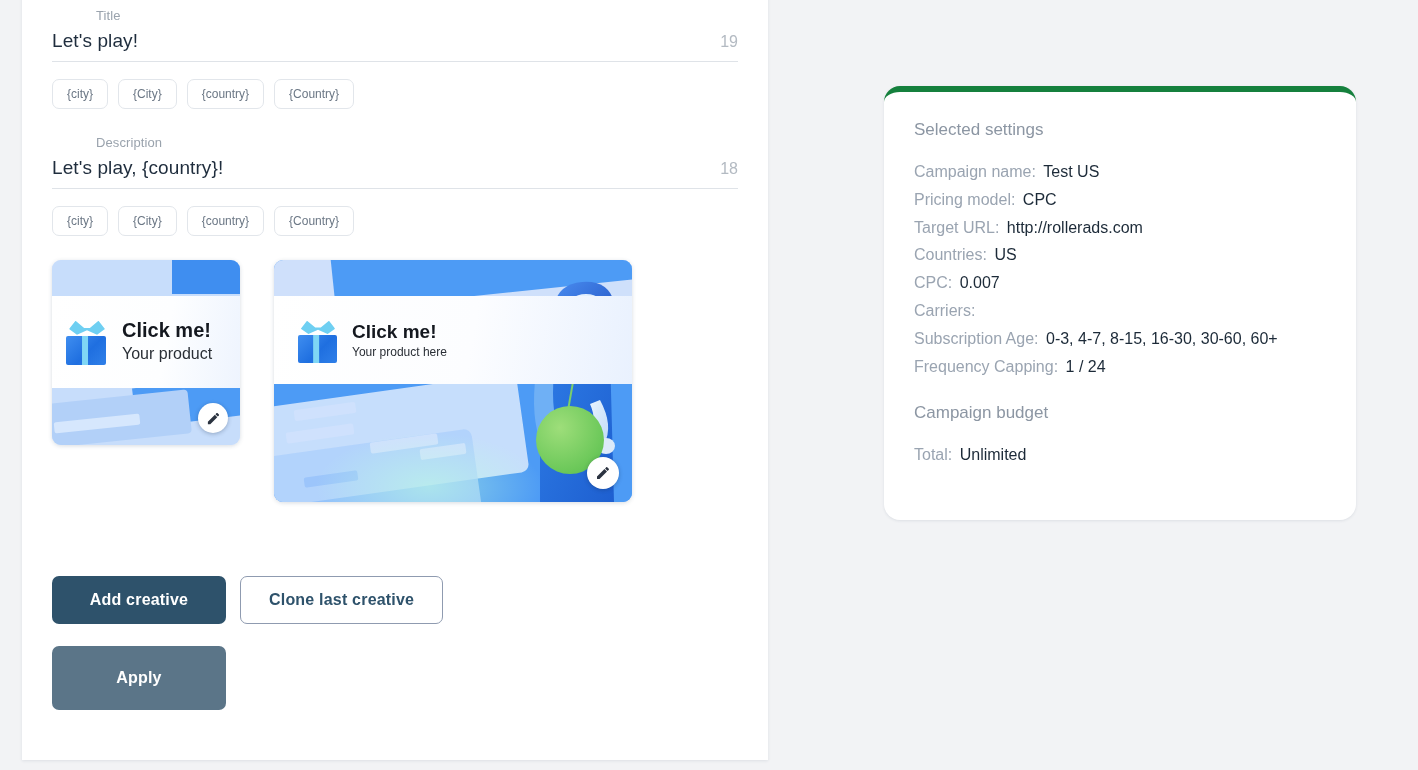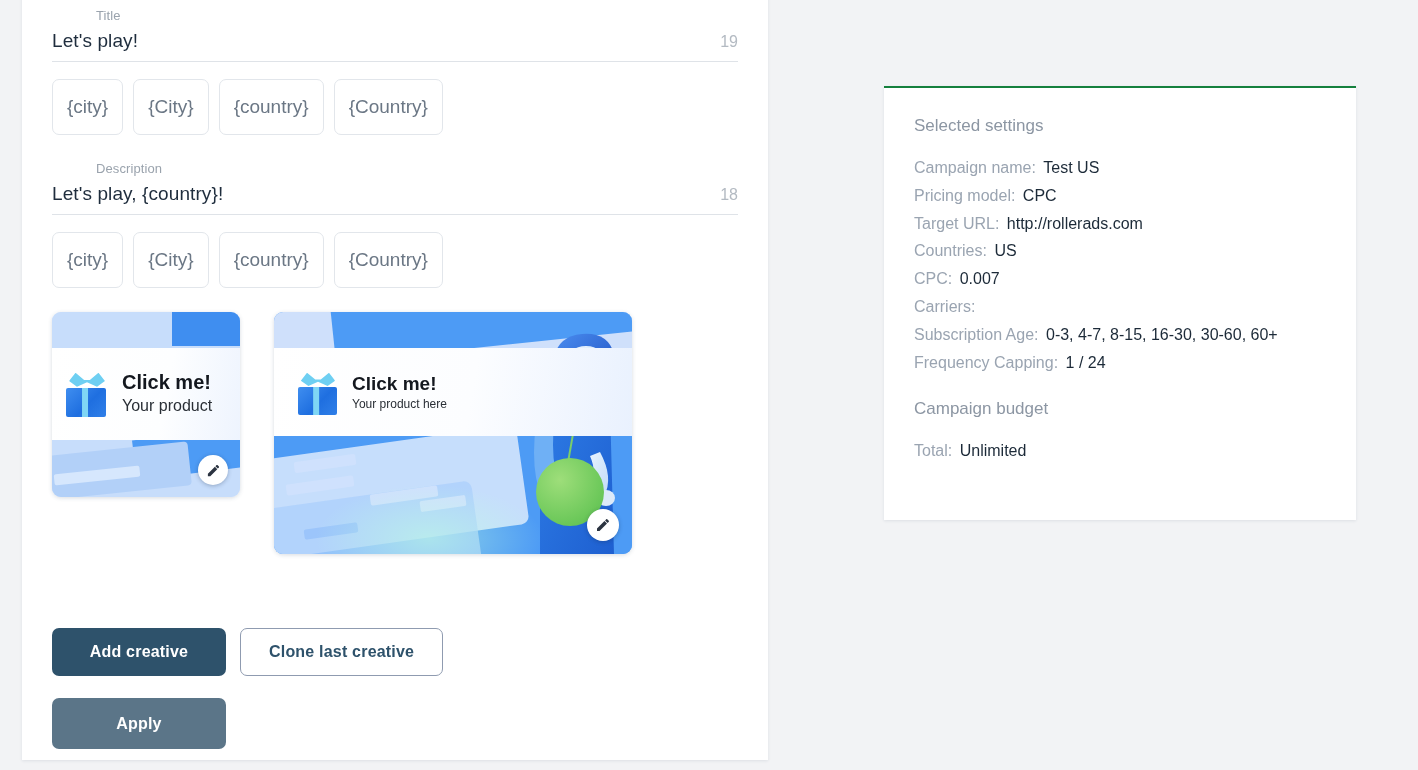--- a/index.html
+++ b/index.html
@@ -35,22 +35,22 @@
     background: transparent; border: 0; outline: none;
     font-family: "Liberation Sans", sans-serif;
     flex: 1;
   }
   .field-counter { font-size: 16px; color: #b3bac2; padding-left: 12px; }
 
   .chips { display: flex; gap: 10px; margin-top: 17px; }
   .chip {
     border: 1px solid #e2e6eb; border-radius: 7px;
     background: #fff;
-    padding: 16px 14px;
-    font-size: 19px; color: #6b7785;
+    padding: 7px 14px;
+    font-size: 12px; color: #6b7785;
     cursor: pointer; white-space: nowrap;
   }
 
   .block-gap { height: 26px; }
 
   
   .creatives {
     display: flex; align-items: flex-start; gap: 34px;
     margin-top: 24px;
   }
@@ -174,34 +174,35 @@
   .btn-primary {
     background:#2e526b; color:#ffffff;
     padding:0 24px; height:48px; min-width:174px;
   }
   .btn-outline {
     background:#ffffff; color:#2e526b; border:1px solid #8f9bb0;
     padding:0 28px; height:48px;
   }
   .btn-apply {
     background:#5b7588; color:#ffffff;
-    padding:0 24px; height:51px; min-width:174px;
+    padding:0 24px; height:64px; min-width:174px;
     margin-top:22px;
   }
 
   
   .preview-wrap { position:absolute; left:884px; top:86px; width:472px; }
   .preview-title {
     font-size:17px; font-weight:700; color:#1f2d3d; margin-bottom:22px;
   }
   .preview-card {
-    background:#ffffff; border-top:2px solid #15803d;
+    background:#ffffff; border-top:6px solid #15803d;
     box-shadow:0 1px 3px rgba(40,60,90,.10);
     padding:28px 30px 34px 30px;
     min-height:434px;
+    border-radius:16px;
   }
   .pv-section-title {
     font-size:17px; color:#8c96a3; margin-bottom:18px;
   }
   .pv-row { font-size:16px; line-height:1.74; white-space:nowrap; }
   .pv-key { color:#9aa4b1; }
   .pv-val { color:#1c2a38; padding-left:3px; }
   .pv-gap { height:22px; }
 </style>
 </head>

